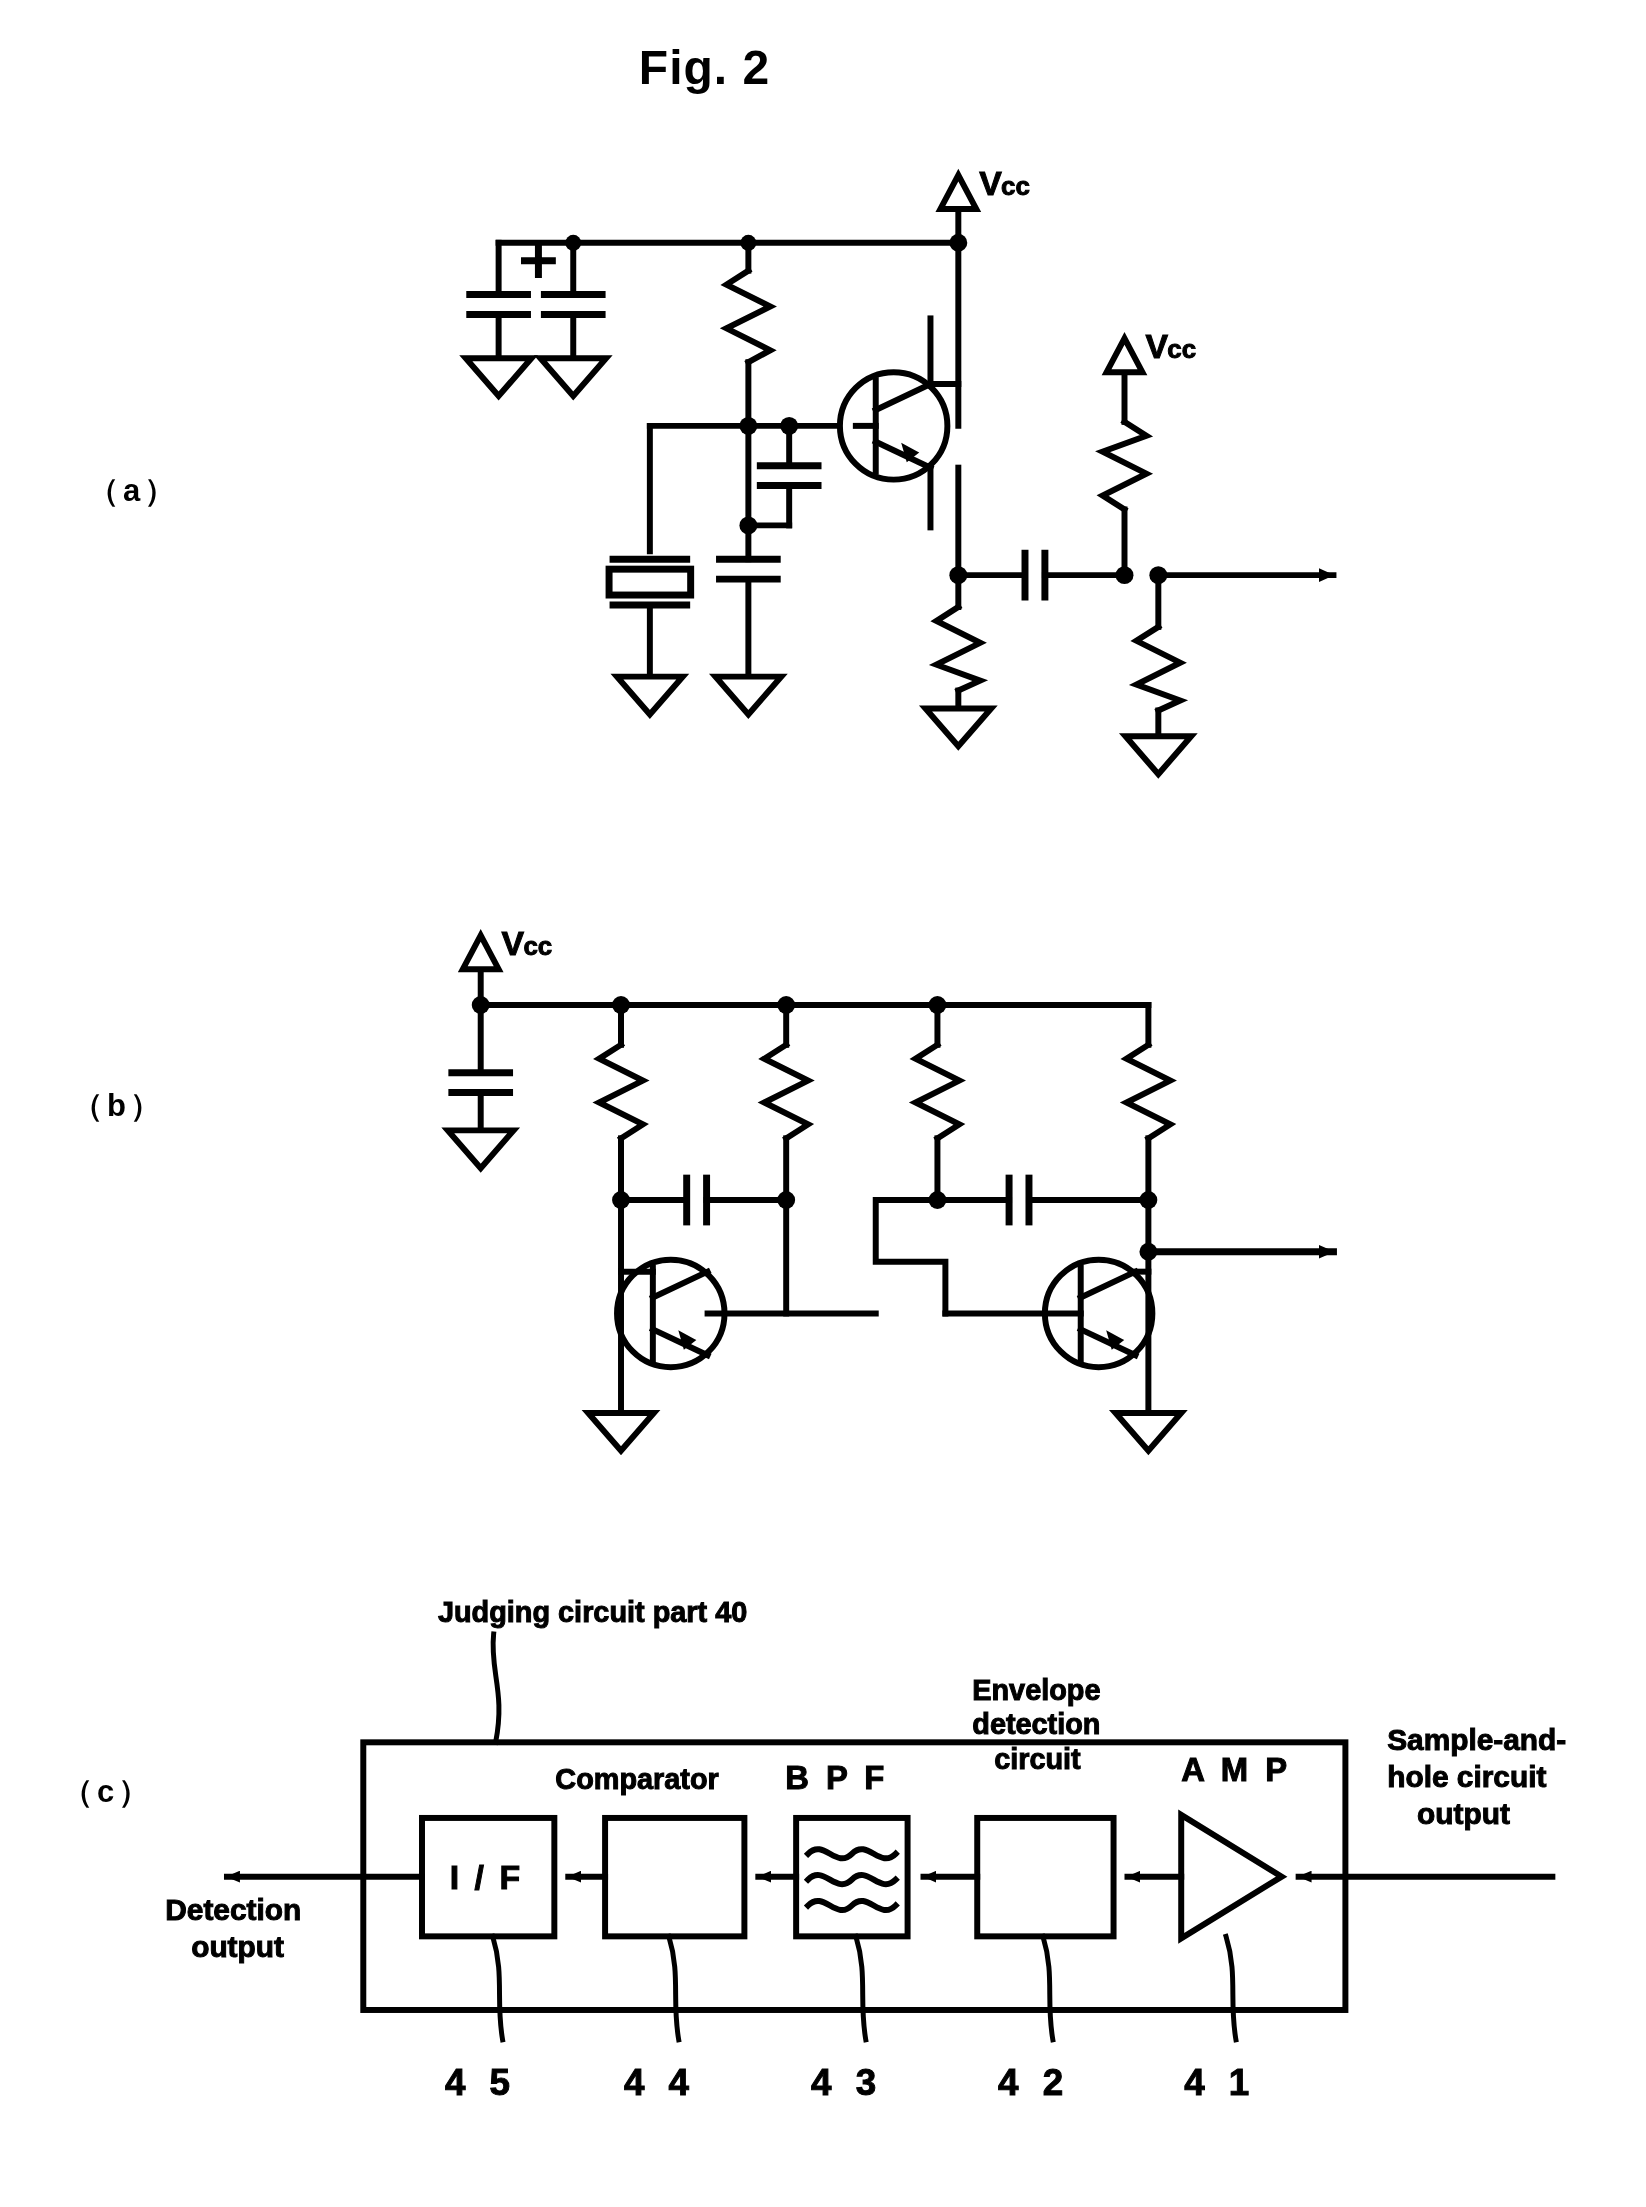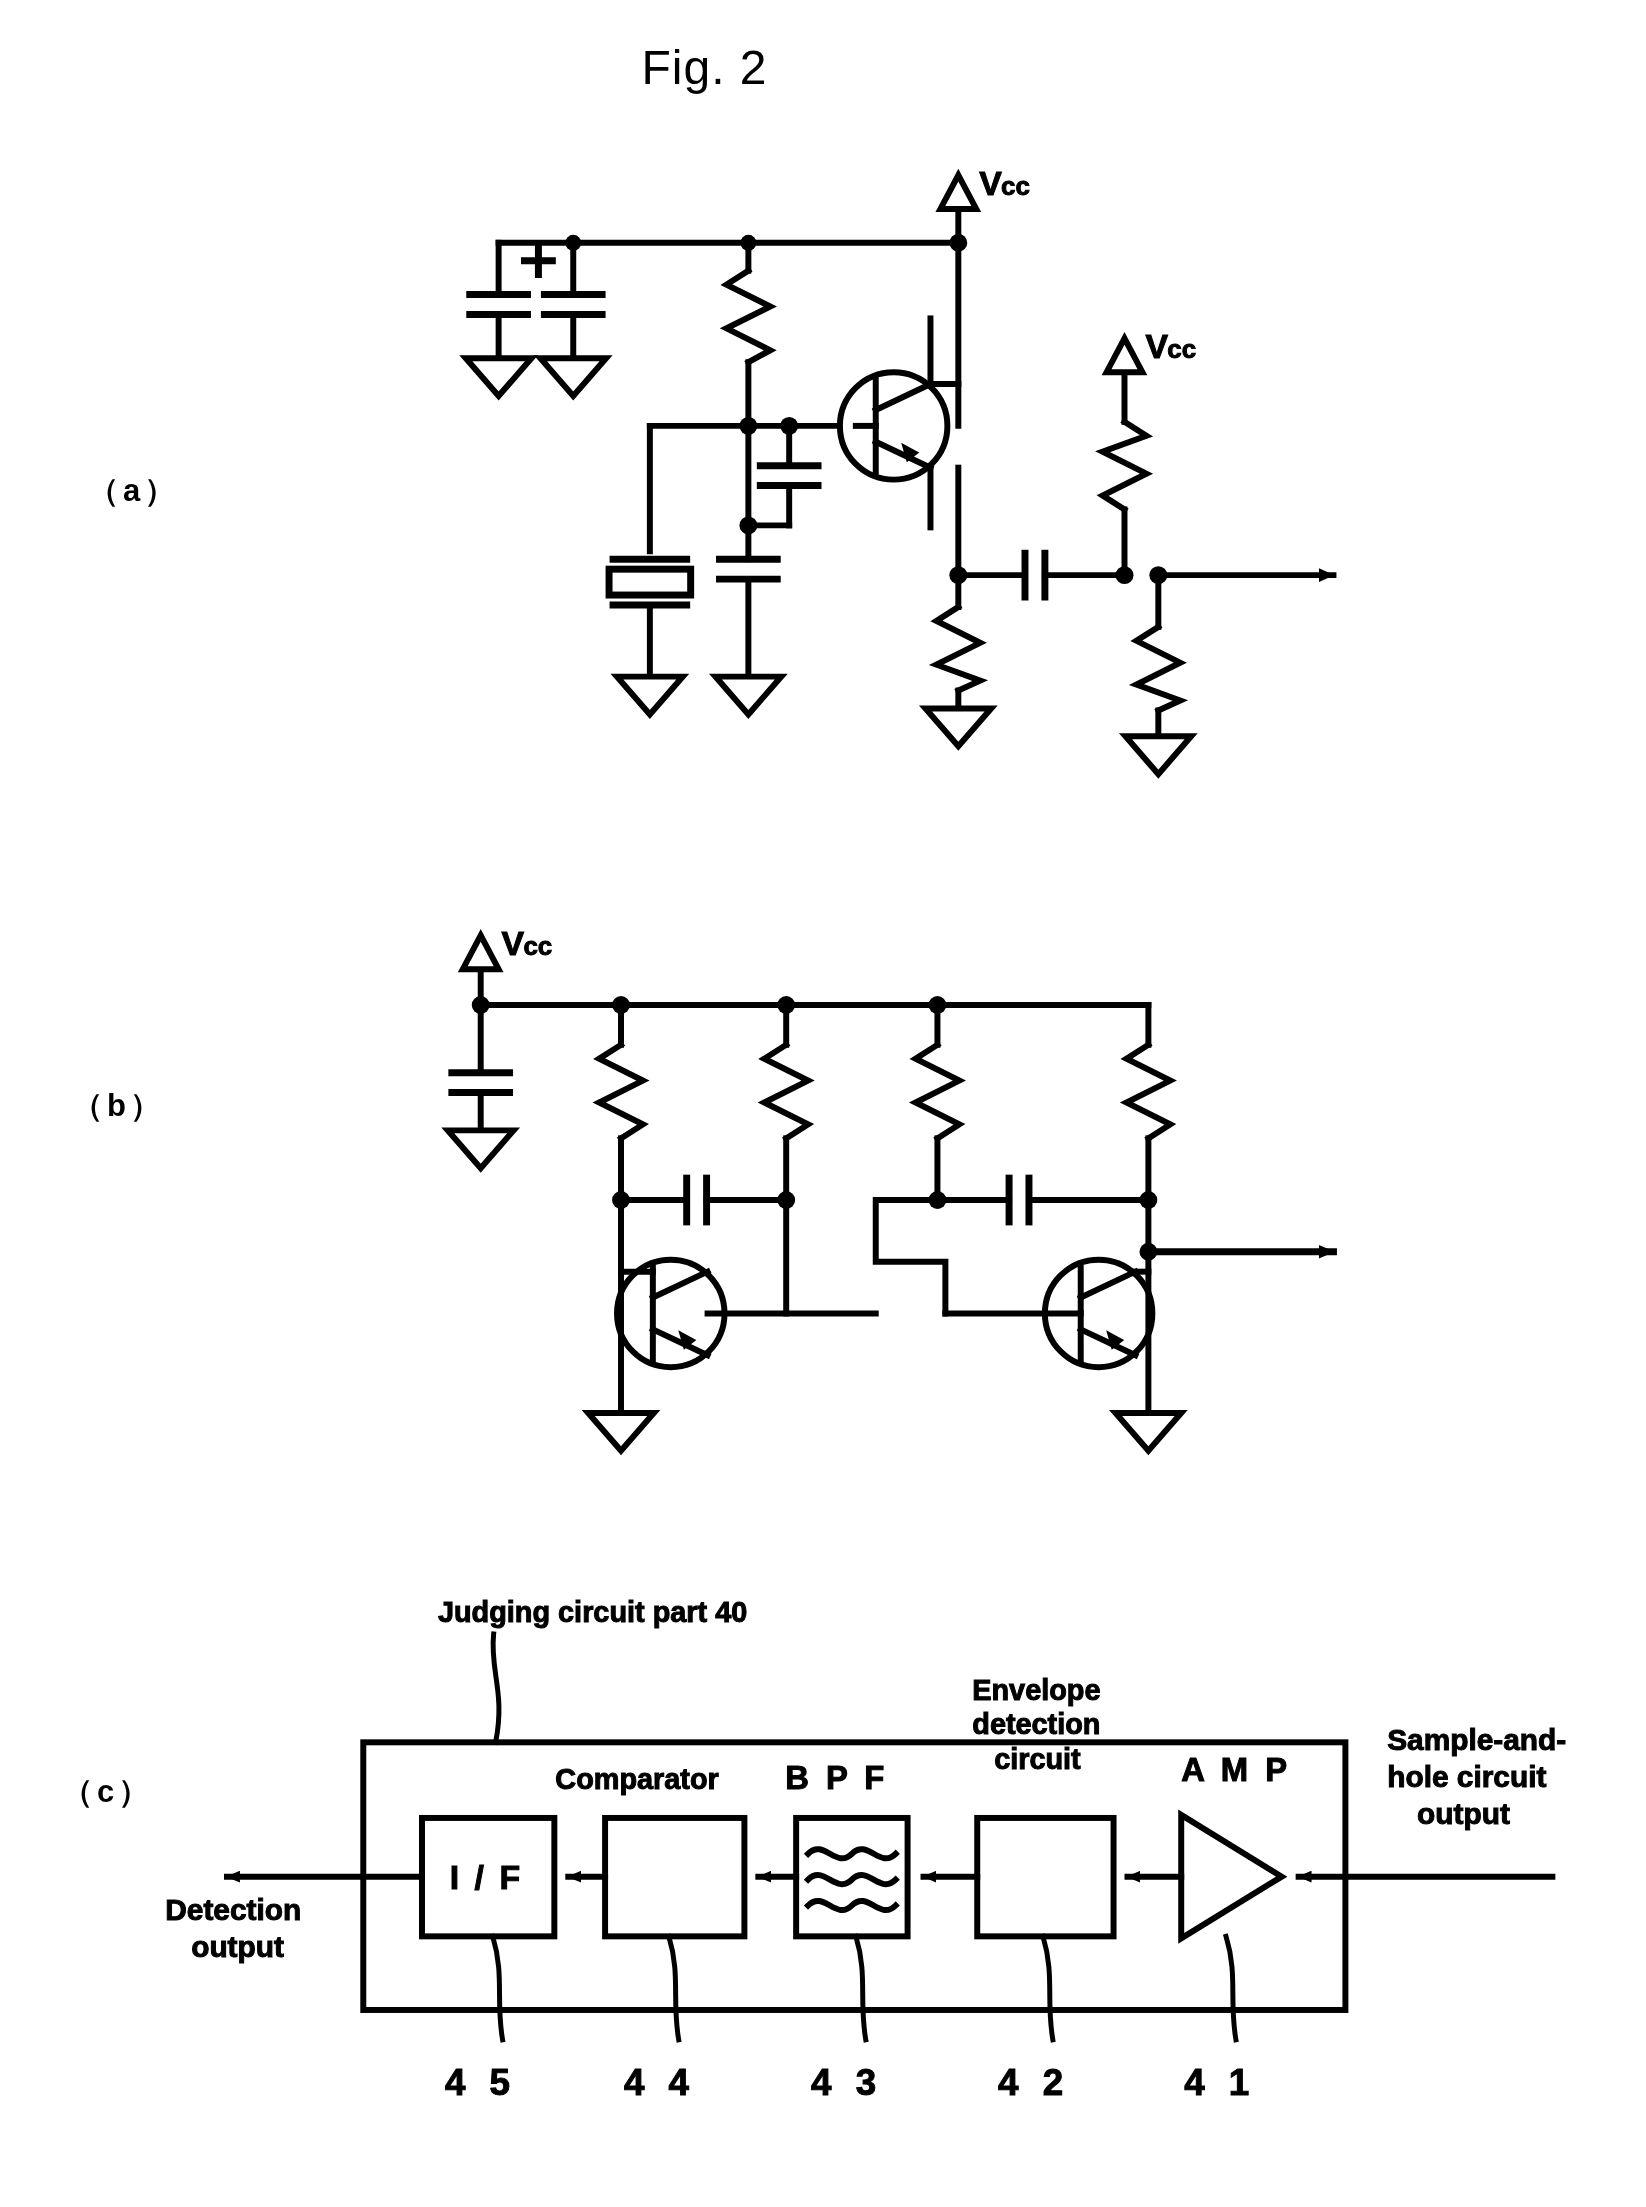--- a/index.html
+++ b/index.html
@@ -15,21 +15,21 @@
     color: #000000;
     overflow: hidden;
   }
   .fig-title {
     position: absolute;
     top: 40px;
     left: 0;
     width: 1409px;
     text-align: center;
     font-size: 48px;
-    font-weight: normal;
+    font-weight: bold;
     letter-spacing: 1px;
   }
   .panel-label {
     position: absolute;
     font-size: 31px;
     font-weight: bold;
     letter-spacing: 4px;
     white-space: nowrap;
   }
   #label-a { left: 88px;  top: 470px; }

